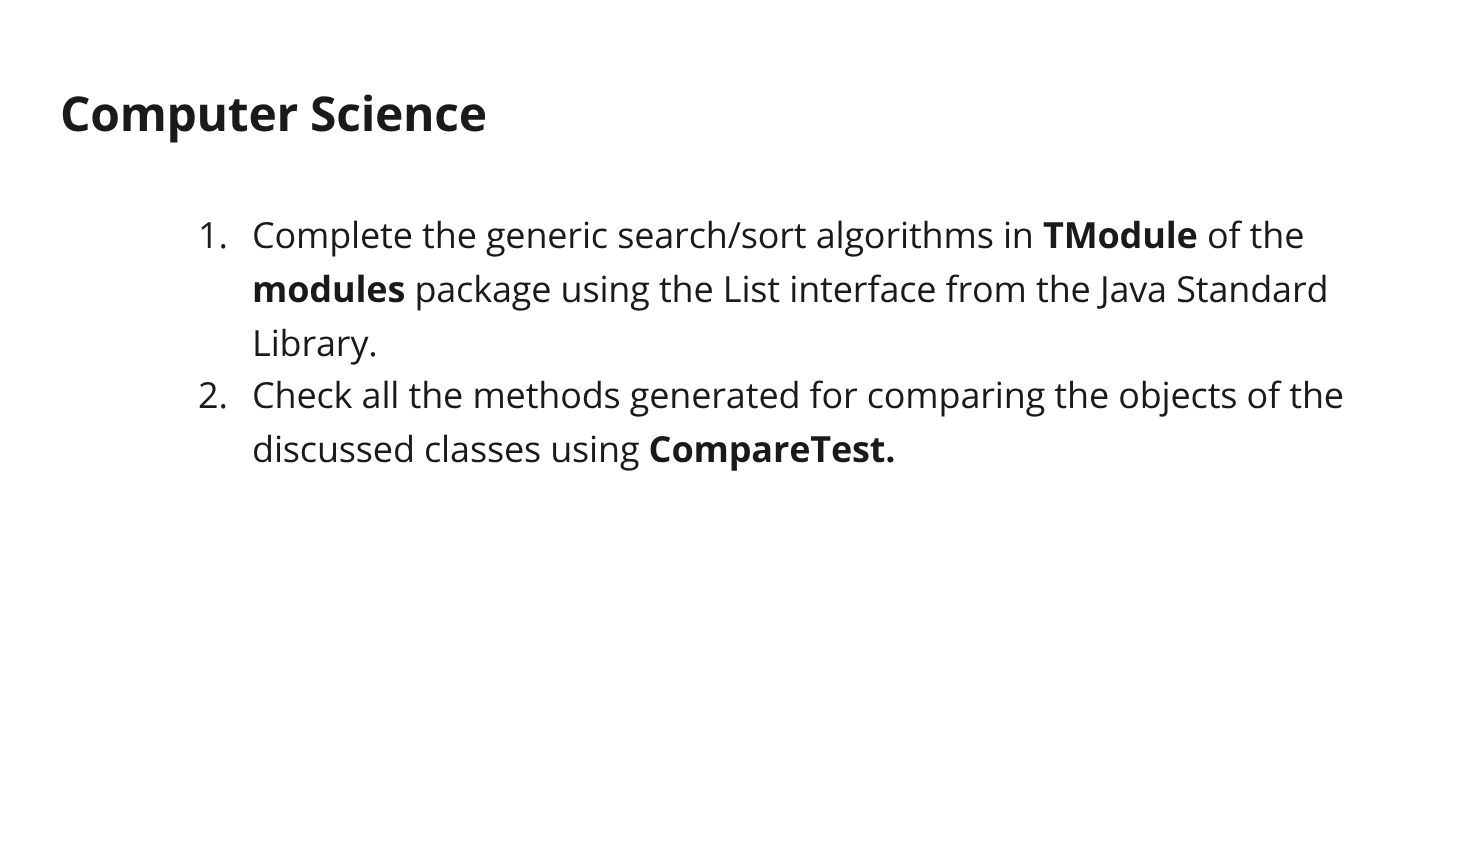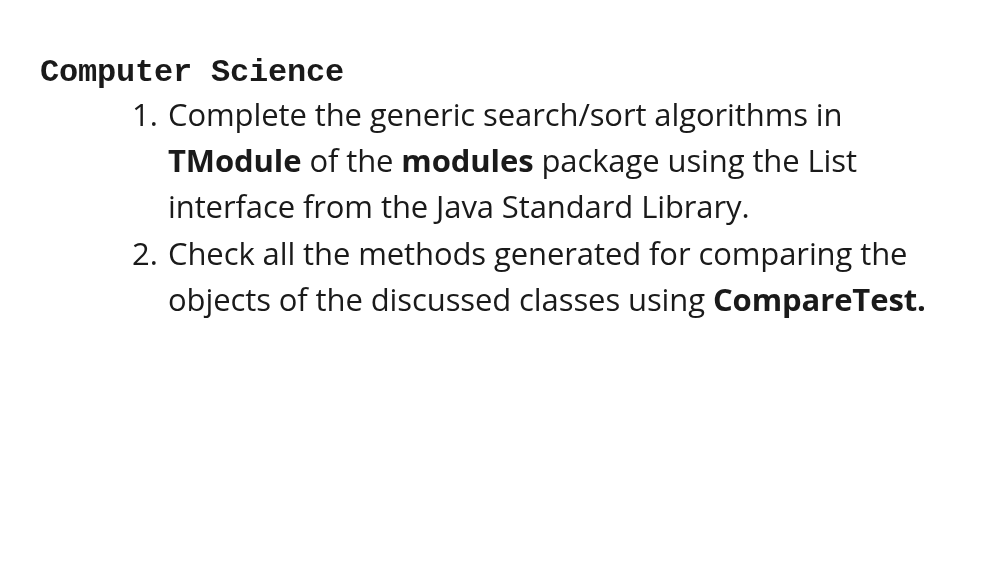--- a/index.html
+++ b/index.html
@@ -11,31 +11,31 @@
       width: 981px;
       height: 576px;
       background: #ffffff;
       font-family: "Segoe UI", "Open Sans", -apple-system, BlinkMacSystemFont, Roboto, sans-serif;
       color: #1a1a1a;
       padding: 54px 40px 40px 40px;
     }
     .heading {
       font-size: 32px;
       font-weight: 700;
+      margin-bottom: 42px;
       letter-spacing: -0.2px;
-      font-family: Liberation Mono, monospace;
     }
     .list {
       list-style: none;
       counter-reset: item;
       padding-left: 92px;
     }
     .list-item {
       counter-increment: item;
-      font-size: 31px;
+      font-size: 24px;
       line-height: 1.49;
       font-weight: 400;
       position: relative;
       padding-left: 36px;
       margin-bottom: 0;
       letter-spacing: -0.1px;
     }
     .list-item::before {
       content: counter(item) ".";
       position: absolute;

